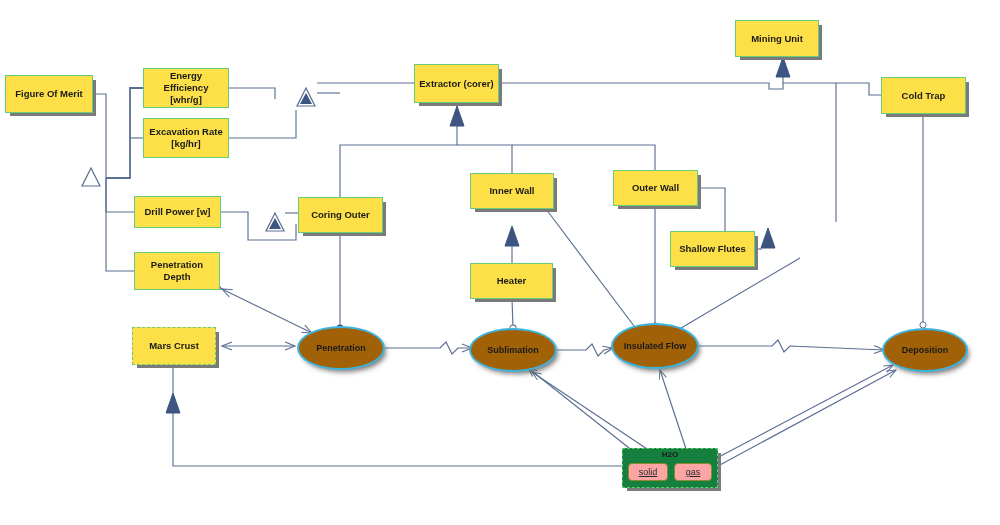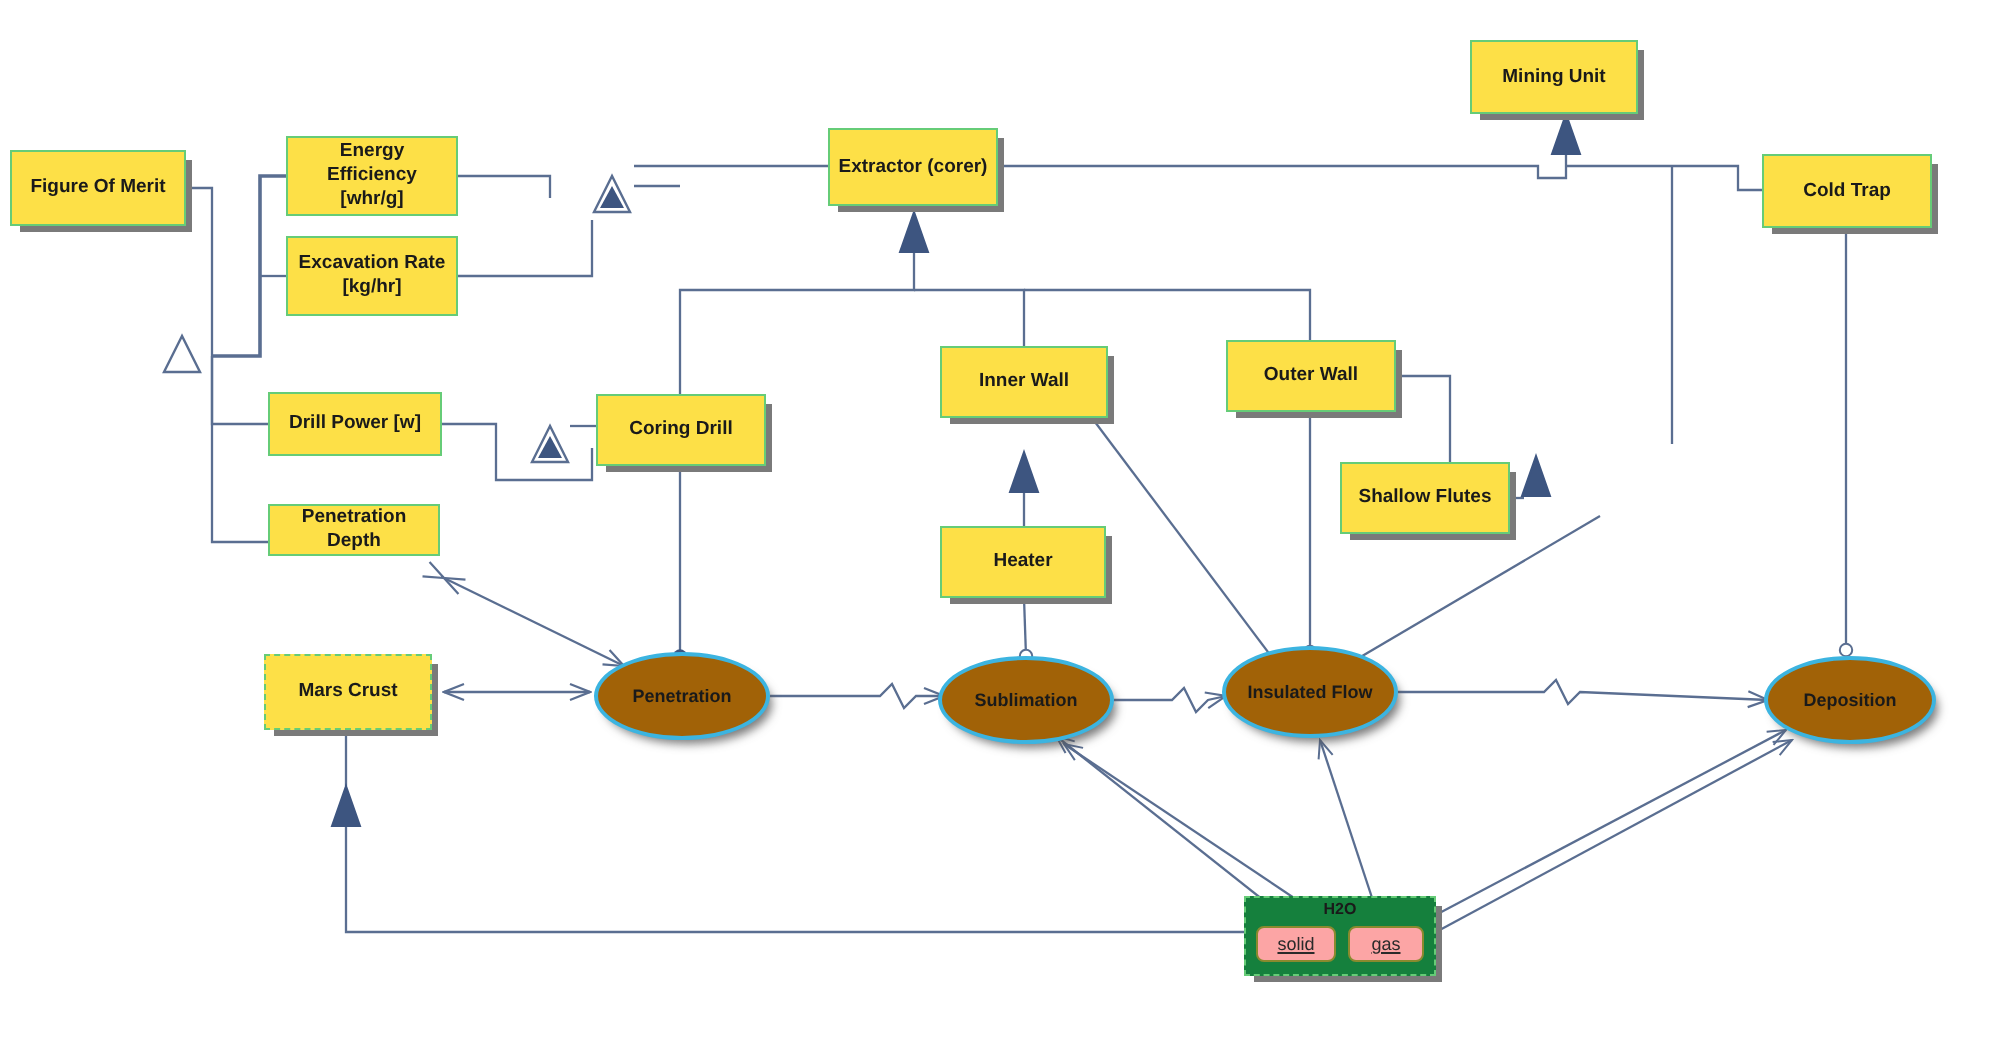--- a/index.html
+++ b/index.html
@@ -217,30 +217,30 @@
   </div>
 
   <div class="node block plain" style="left:143px;top:118px;width:86px;height:40px;">
     <span>Excavation Rate [kg/hr]</span>
   </div>
 
   <div class="node block plain" style="left:134px;top:196px;width:87px;height:32px;">
     <span>Drill Power [w]</span>
   </div>
 
-  <div class="node block plain" style="left:134px;top:252px;width:86px;height:26px;">
+  <div class="node block plain" style="left:134px;top:252px;width:86px;height:38px;">
     <span>Penetration Depth</span>
   </div>
 
   <div class="node block dashed" style="left:132px;top:327px;width:84px;height:38px;">
     <span>Mars Crust</span>
   </div>
 
   <div class="node block" style="left:298px;top:197px;width:85px;height:36px;">
-    <span>Coring Drill</span>
+    <span>Coring Outer</span>
   </div>
 
   <div class="node block" style="left:414px;top:64px;width:85px;height:39px;">
     <span>Extractor (corer)</span>
   </div>
 
   <div class="node block" style="left:470px;top:173px;width:84px;height:36px;">
     <span>Inner Wall</span>
   </div>
 

